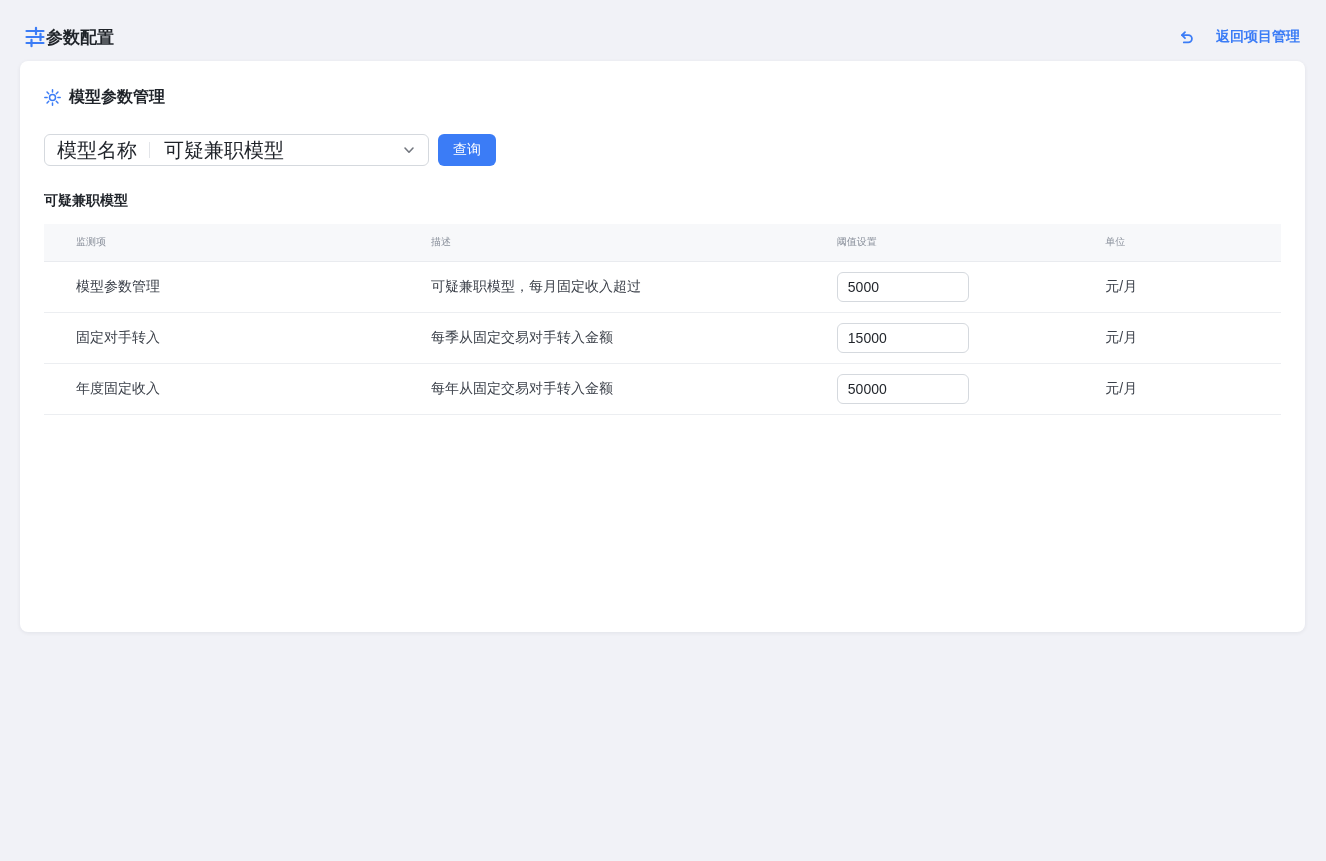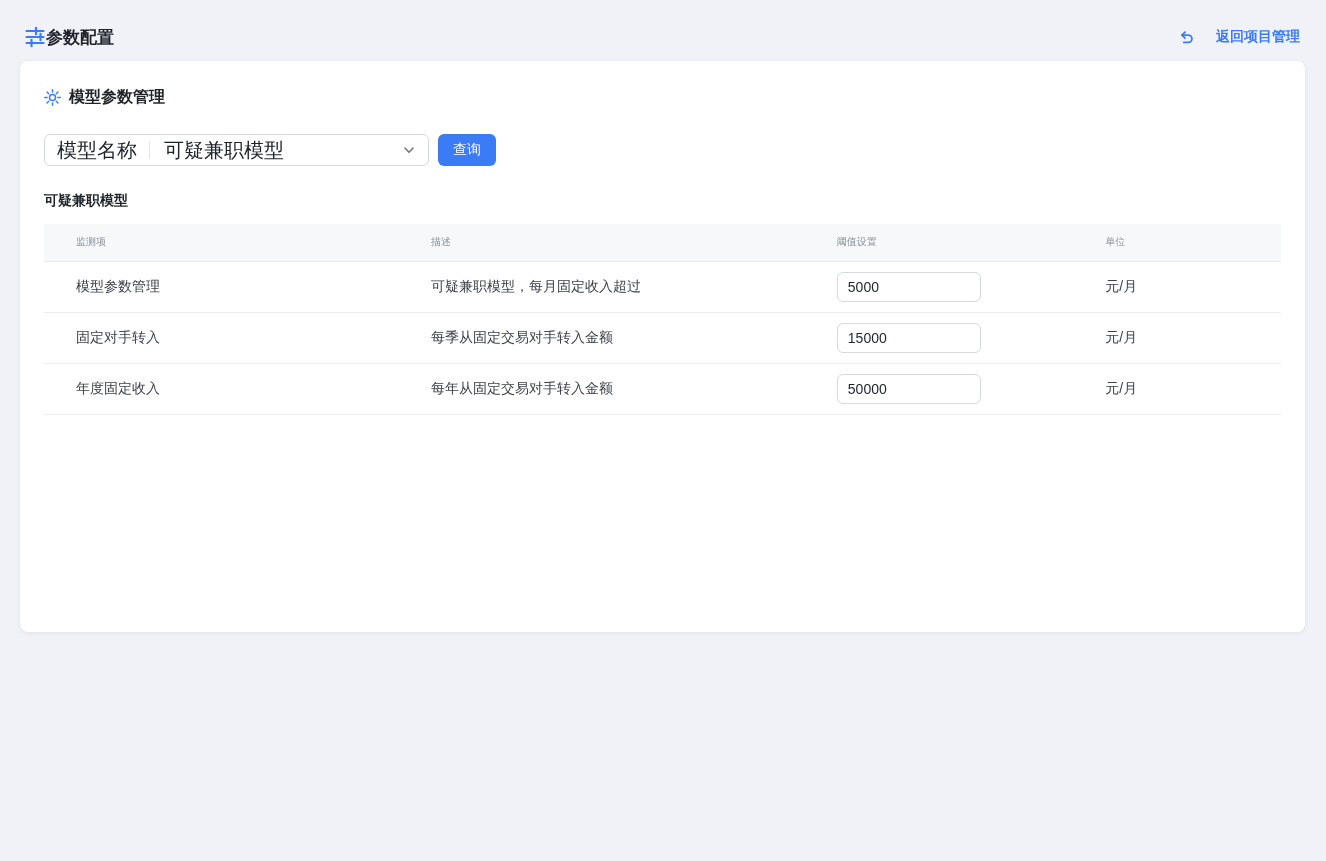--- a/index.html
+++ b/index.html
@@ -69,21 +69,21 @@
     background:var(--thead-bg);color:var(--text-muted);
     font-weight:400;font-size:10px;text-align:left;
     height:37px;padding:0 16px;border-bottom:1px solid #e9ebef;
   }
   .param-table td{
     height:51px;padding:0 16px;font-size:14px;color:var(--text-cell);
     border-bottom:1px solid var(--border-row);
   }
   .param-table th:first-child,.param-table td:first-child{padding-left:32px;}
   .th-input{
-    width:144px;height:30px;border:1px solid var(--border-input);
+    width:132px;height:30px;border:1px solid var(--border-input);
     border-radius:6px;padding:0 10px;font-size:14px;color:var(--text-main);
     font-family:inherit;background:#fff;outline:none;
   }
   
   .actions{margin-top:17px;display:flex;align-items:center;gap:9px;}
   .save-btn{height:29px;padding:0 18px;border-radius:4px;font-size:14px;}
   .btn-default{
     height:29px;padding:0 18px;border-radius:4px;font-size:14px;
     background:#fff;color:var(--text-main);border:1px solid var(--border-input);
   }

